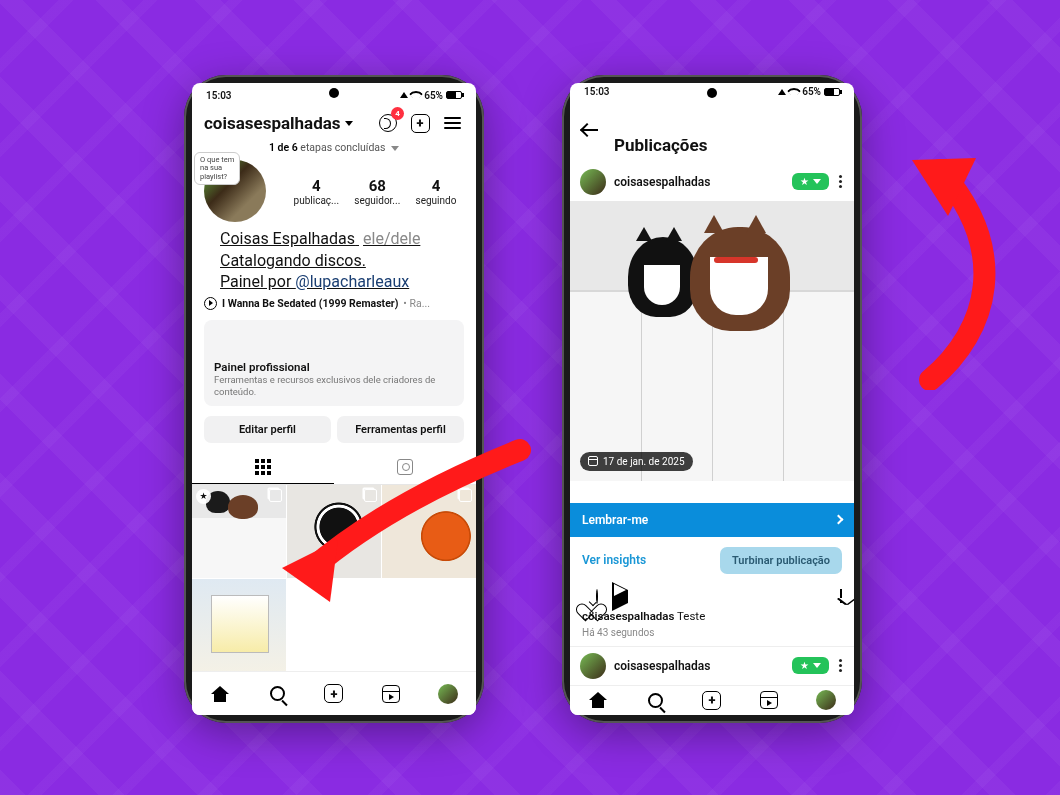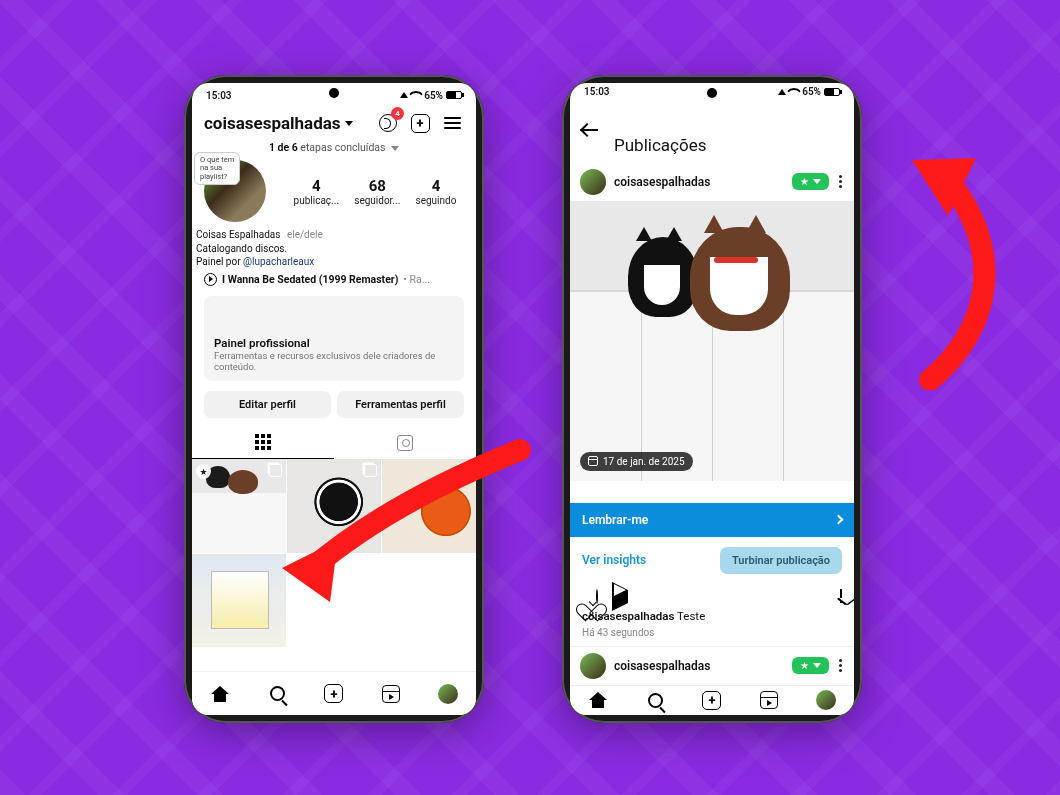--- a/index.html
+++ b/index.html
@@ -26,21 +26,21 @@
     border-radius: 42px;
     background:#1a1a1a;
     padding:8px;
     box-shadow:0 10px 40px rgba(0,0,0,.35), 0 0 0 2px #555 inset;
   }
   .phone.left { left:184px; top:75px; }
   .phone.right{ left:562px; top:75px; }
   .screen {
     width:100%; height:100%;
     background:#fff;
-    border-radius:17px;
+    border-radius:8px;
     overflow:hidden;
     display:flex; flex-direction:column;
     position:relative;
     color:#111;
     font-size:11px;
   }
   .notch {
     position:absolute; top:5px; left:50%; transform:translateX(-50%);
     width:10px;height:10px;border-radius:50%; background:#000;
   }
@@ -67,21 +67,21 @@
   .steps{font-size:10.5px;color:#555;text-align:center;padding:2px 0 6px;}
   .steps b{color:#000;font-weight:600;}
   .steps .chev-down{display:inline-block;margin-left:3px;vertical-align:middle;border-top-color:#888;}
   
   .prow{display:flex;align-items:center;gap:20px;padding:0 12px 6px;}
   .avatar{width:62px;height:62px;border-radius:50%;background:linear-gradient(135deg,#6b4 0%,#3c2b18 40%,#8a7a5a 70%);position:relative;flex-shrink:0;}
   .story-bubble{position:absolute;top:-8px;left:-10px;background:#fff;border:1px solid #ccc;border-radius:6px;font-size:7.5px;line-height:1.1;padding:3px 5px;color:#444;white-space:nowrap;}
   .stats{flex:1;display:flex;justify-content:space-around;text-align:center;}
   .stat .n{font-size:15px;font-weight:700;}
   .stat .l{font-size:10px;color:#222;}
-  .bio{padding:0 4px;font-size:10px;line-height:1.35;}
+  .bio{padding:0 28px;font-size:16px;line-height:1.35;text-decoration:underline;}
   .bio .name{display:inline;}
   .bio .pron{color:#888;}
   .bio .link{color:#1a3e72;}
   .music{padding:4px 12px 6px;font-size:10.5px;display:flex;align-items:center;gap:5px;color:#111;}
   .play-ic{width:13px;height:13px;border:1.4px solid #000;border-radius:50%;display:flex;align-items:center;justify-content:center;}
   .play-ic::after{content:'';width:0;height:0;border-top:3px solid transparent;border-bottom:3px solid transparent;border-left:4px solid #000;margin-left:1px;}
   .panel{margin:4px 12px;background:#f4f4f5;border-radius:8px;padding:8px 10px;}
   .panel .t{font-size:11.5px;font-weight:600;margin-top:32px;}
   .panel .s{font-size:9.5px;color:#777;line-height:1.25;}
   .btnrow{display:flex;gap:6px;padding:6px 12px 8px;}
@@ -115,21 +115,21 @@
   .reels-ic{width:18px;height:18px;border:1.8px solid #000;border-radius:4px;position:relative;}
   .reels-ic::before{content:'';position:absolute;top:0;left:0;right:0;height:5px;border-bottom:1.6px solid #000;}
   .reels-ic::after{content:'';position:absolute;top:8px;left:6px;width:0;height:0;border-top:3px solid transparent;border-bottom:3px solid transparent;border-left:5px solid #000;}
   .pfp-sm{width:20px;height:20px;border-radius:50%;background:linear-gradient(135deg,#7b5,#3c2b18);}
 
   
   .hdr2{display:flex;align-items:center;gap:14px;padding:6px 12px 8px;}
   .back-ic{width:18px;height:14px;position:relative;}
   .back-ic::before{content:'';position:absolute;top:6px;left:0;width:16px;height:2px;background:#000;}
   .back-ic::after{content:'';position:absolute;top:2px;left:0;width:8px;height:8px;border-left:2px solid #000;border-bottom:2px solid #000;transform:rotate(45deg);}
-  .title2{font-size:17px;font-weight:400;margin-top:30px;}
+  .title2{font-size:17px;font-weight:700;margin-top:30px;}
   .post{display:flex;flex-direction:column;}
   .posthdr{display:flex;align-items:center;gap:8px;padding:6px 10px;}
   .av-sm{width:26px;height:26px;border-radius:50%;background:linear-gradient(135deg,#7b5,#3c2b18);}
   .uname{font-size:12px;font-weight:600;flex:1;}
   .greenbtn{background:#24c35a;border-radius:6px;padding:3px 8px;display:flex;align-items:center;gap:4px;color:#fff;font-size:10px;}
   .greenbtn .chev-down{border-top-color:#fff;}
   .star{color:#fff;font-size:10px;}
   .more-ic{display:flex;flex-direction:column;gap:2px;padding:0 2px;}
   .more-ic i{width:3px;height:3px;border-radius:50%;background:#222;}
   .postimg{height:280px;background:linear-gradient(#e8e8e8 0 32%,#f6f6f6 32% 100%);position:relative;}

